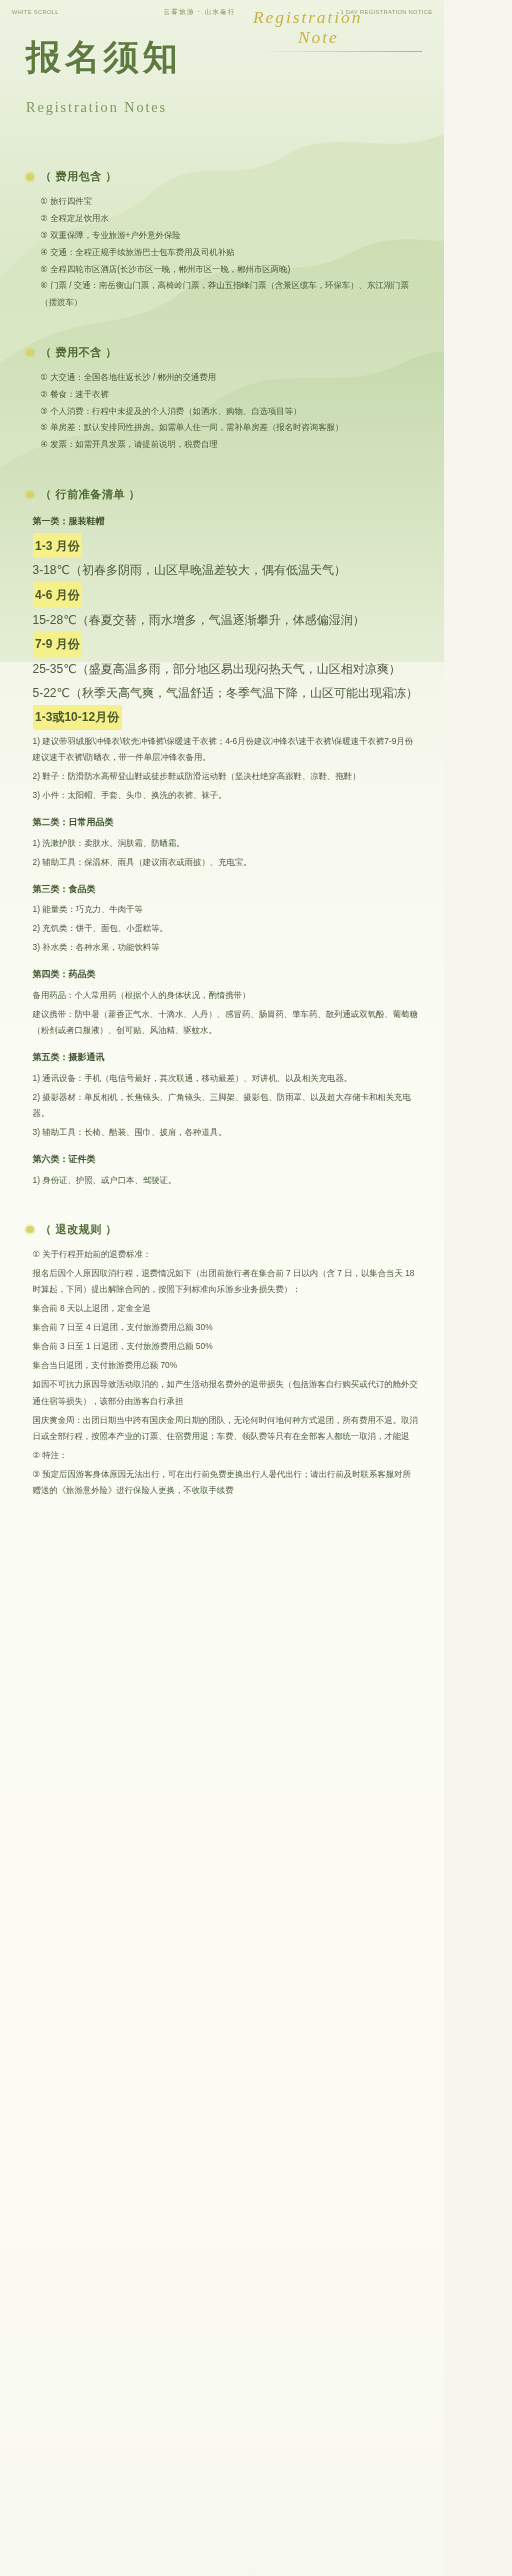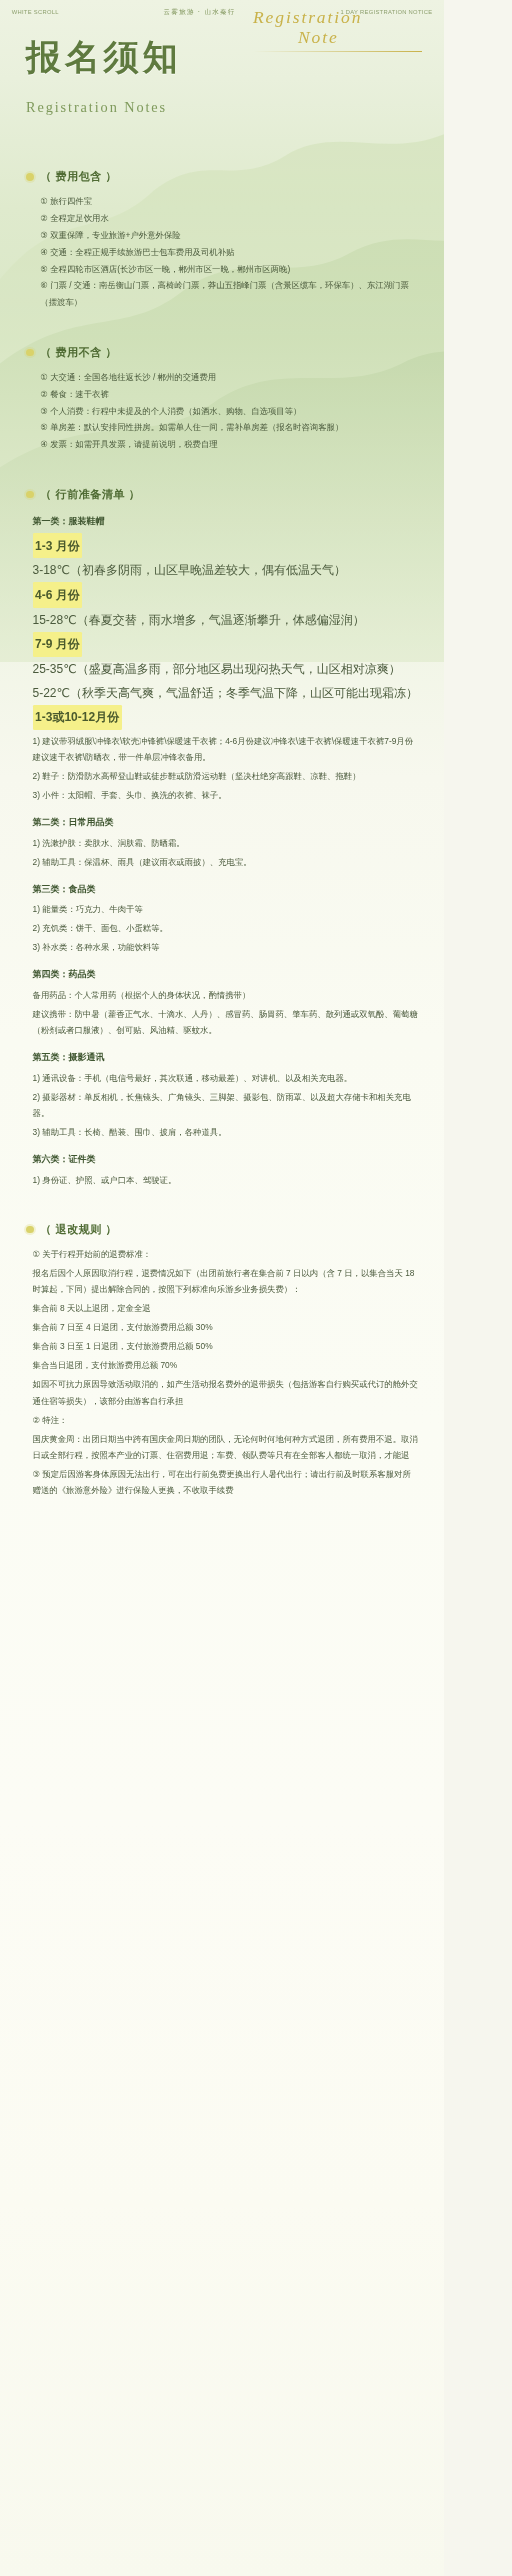--- a/index.html
+++ b/index.html
@@ -287,21 +287,21 @@
       </div>
 
       <div class="para">① 关于行程开始前的退费标准：</div>
       <div class="para">报名后因个人原因取消行程，退费情况如下（出团前旅行者在集合前 7 日以内（含 7 日，以集合当天 18 时算起，下同）提出解除合同的，按照下列标准向乐游乡业务损失费）：</div>
       <div class="para">集合前 8 天以上退团，定金全退</div>
       <div class="para">集合前 7 日至 4 日退团，支付旅游费用总额 30%</div>
       <div class="para">集合前 3 日至 1 日退团，支付旅游费用总额 50%</div>
       <div class="para">集合当日退团，支付旅游费用总额 70%</div>
       <div class="para">如因不可抗力原因导致活动取消的，如产生活动报名费外的退带损失（包括游客自行购买或代订的舱外交通住宿等损失），该部分由游客自行承担</div>
 
+      <div class="para">国庆黄金周：出团日期当中跨有国庆金周日期的团队，无论何时何地何种方式退团，所有费用不退。取消日或全部行程，按照本产业的订票、住宿费用退；车费、领队费等只有在全部客人都统一取消，才能退</div>
       <div class="para">② 特注：</div>
-      <div class="para">国庆黄金周：出团日期当中跨有国庆金周日期的团队，无论何时何地何种方式退团，所有费用不退。取消日或全部行程，按照本产业的订票、住宿费用退；车费、领队费等只有在全部客人都统一取消，才能退</div>
 
       <div class="para">③ 预定后因游客身体原因无法出行，可在出行前免费更换出行人暑代出行；请出行前及时联系客服对所赠送的《旅游意外险》进行保险人更换，不收取手续费</div>
     </div>
 
   </div>
 </div>
 
 
 </body></html>

